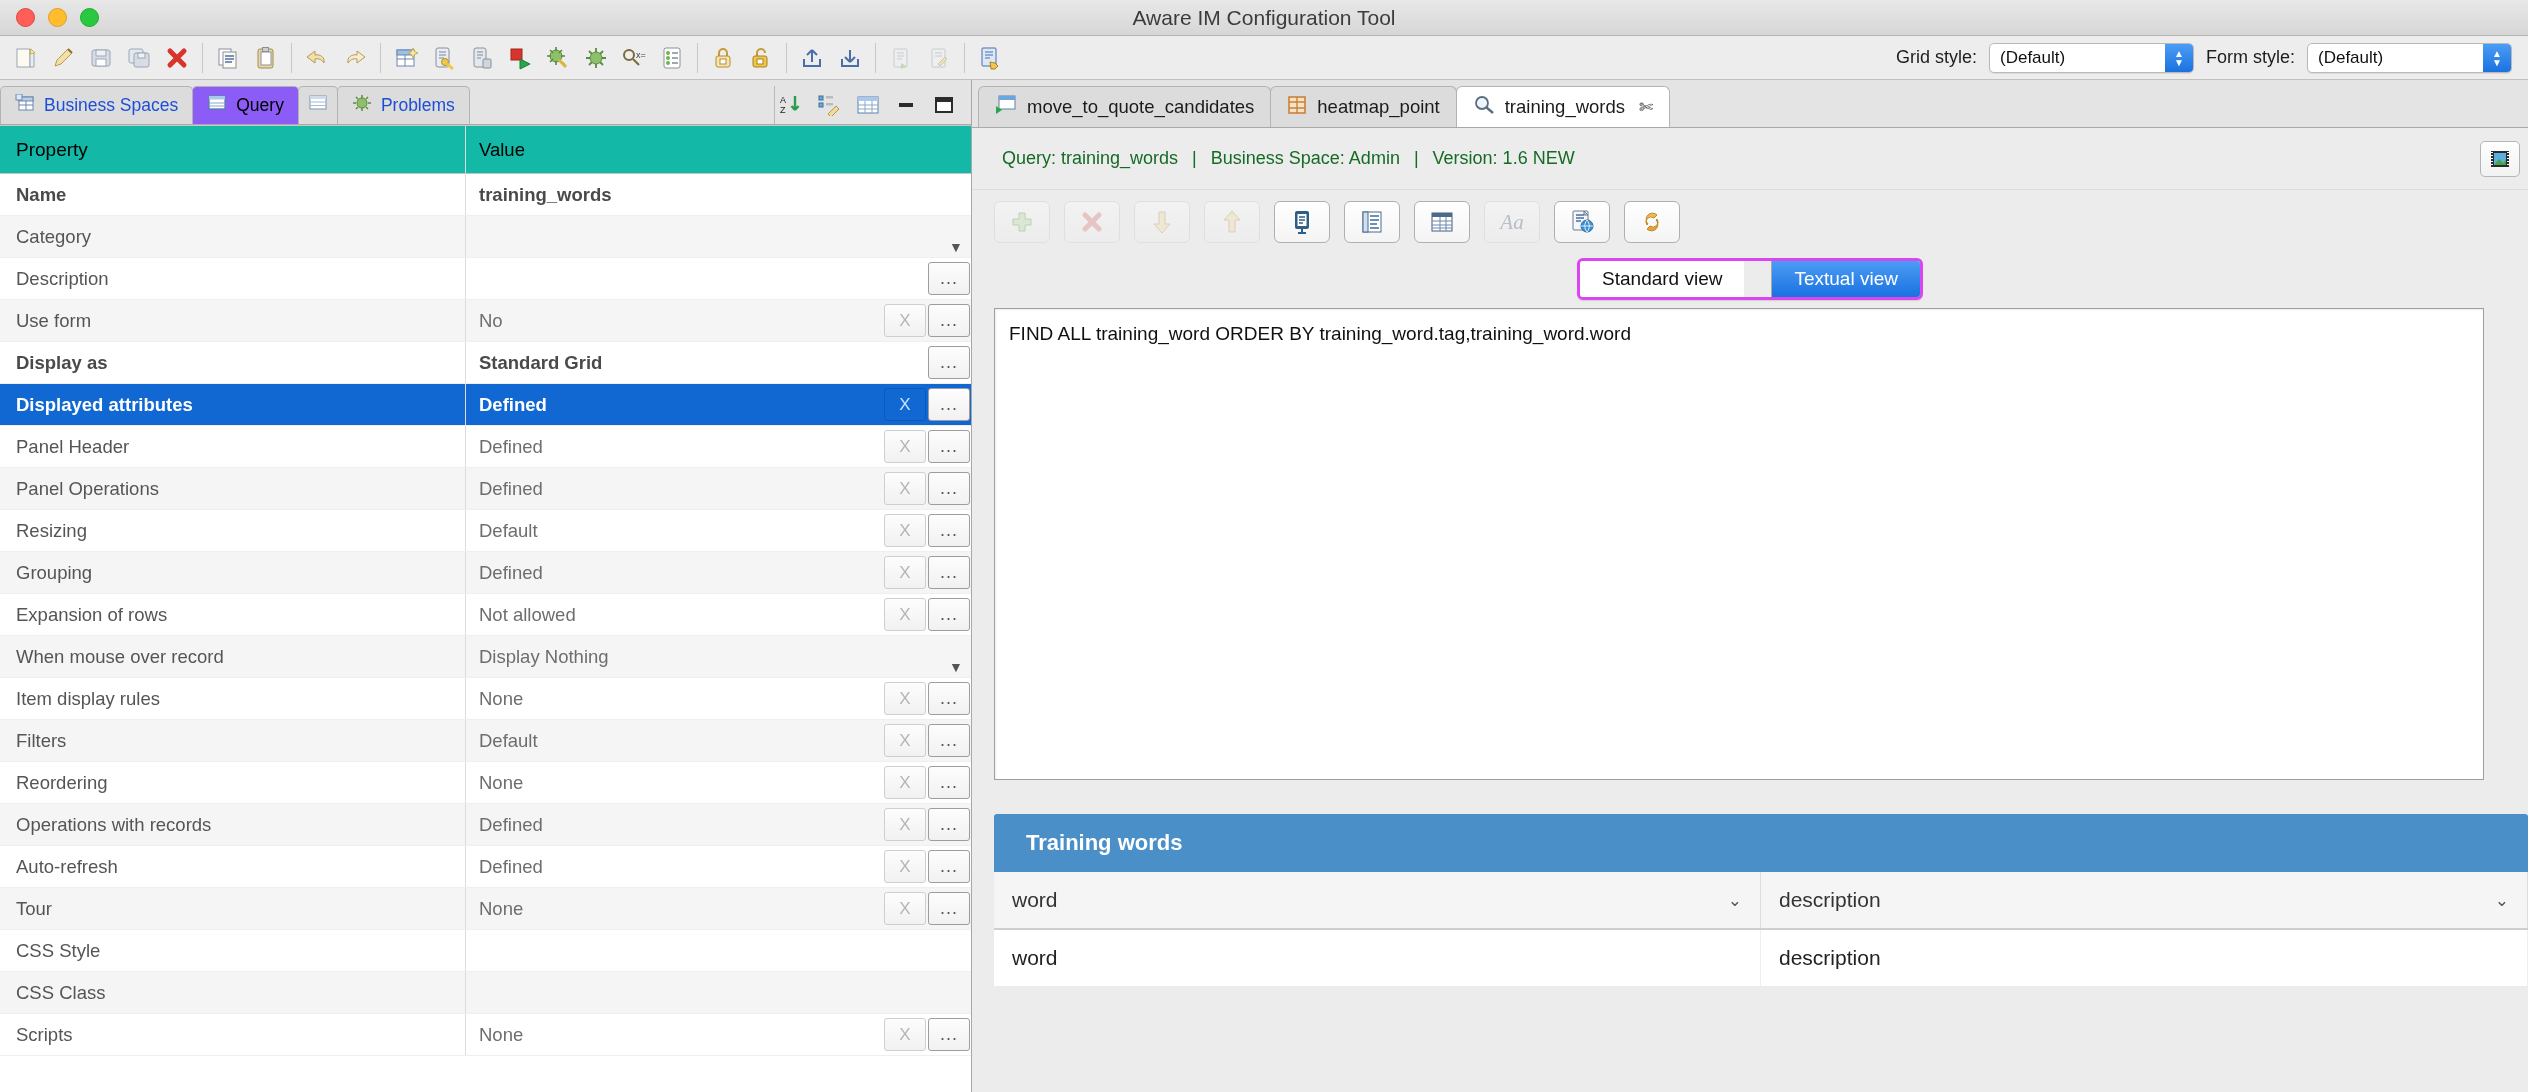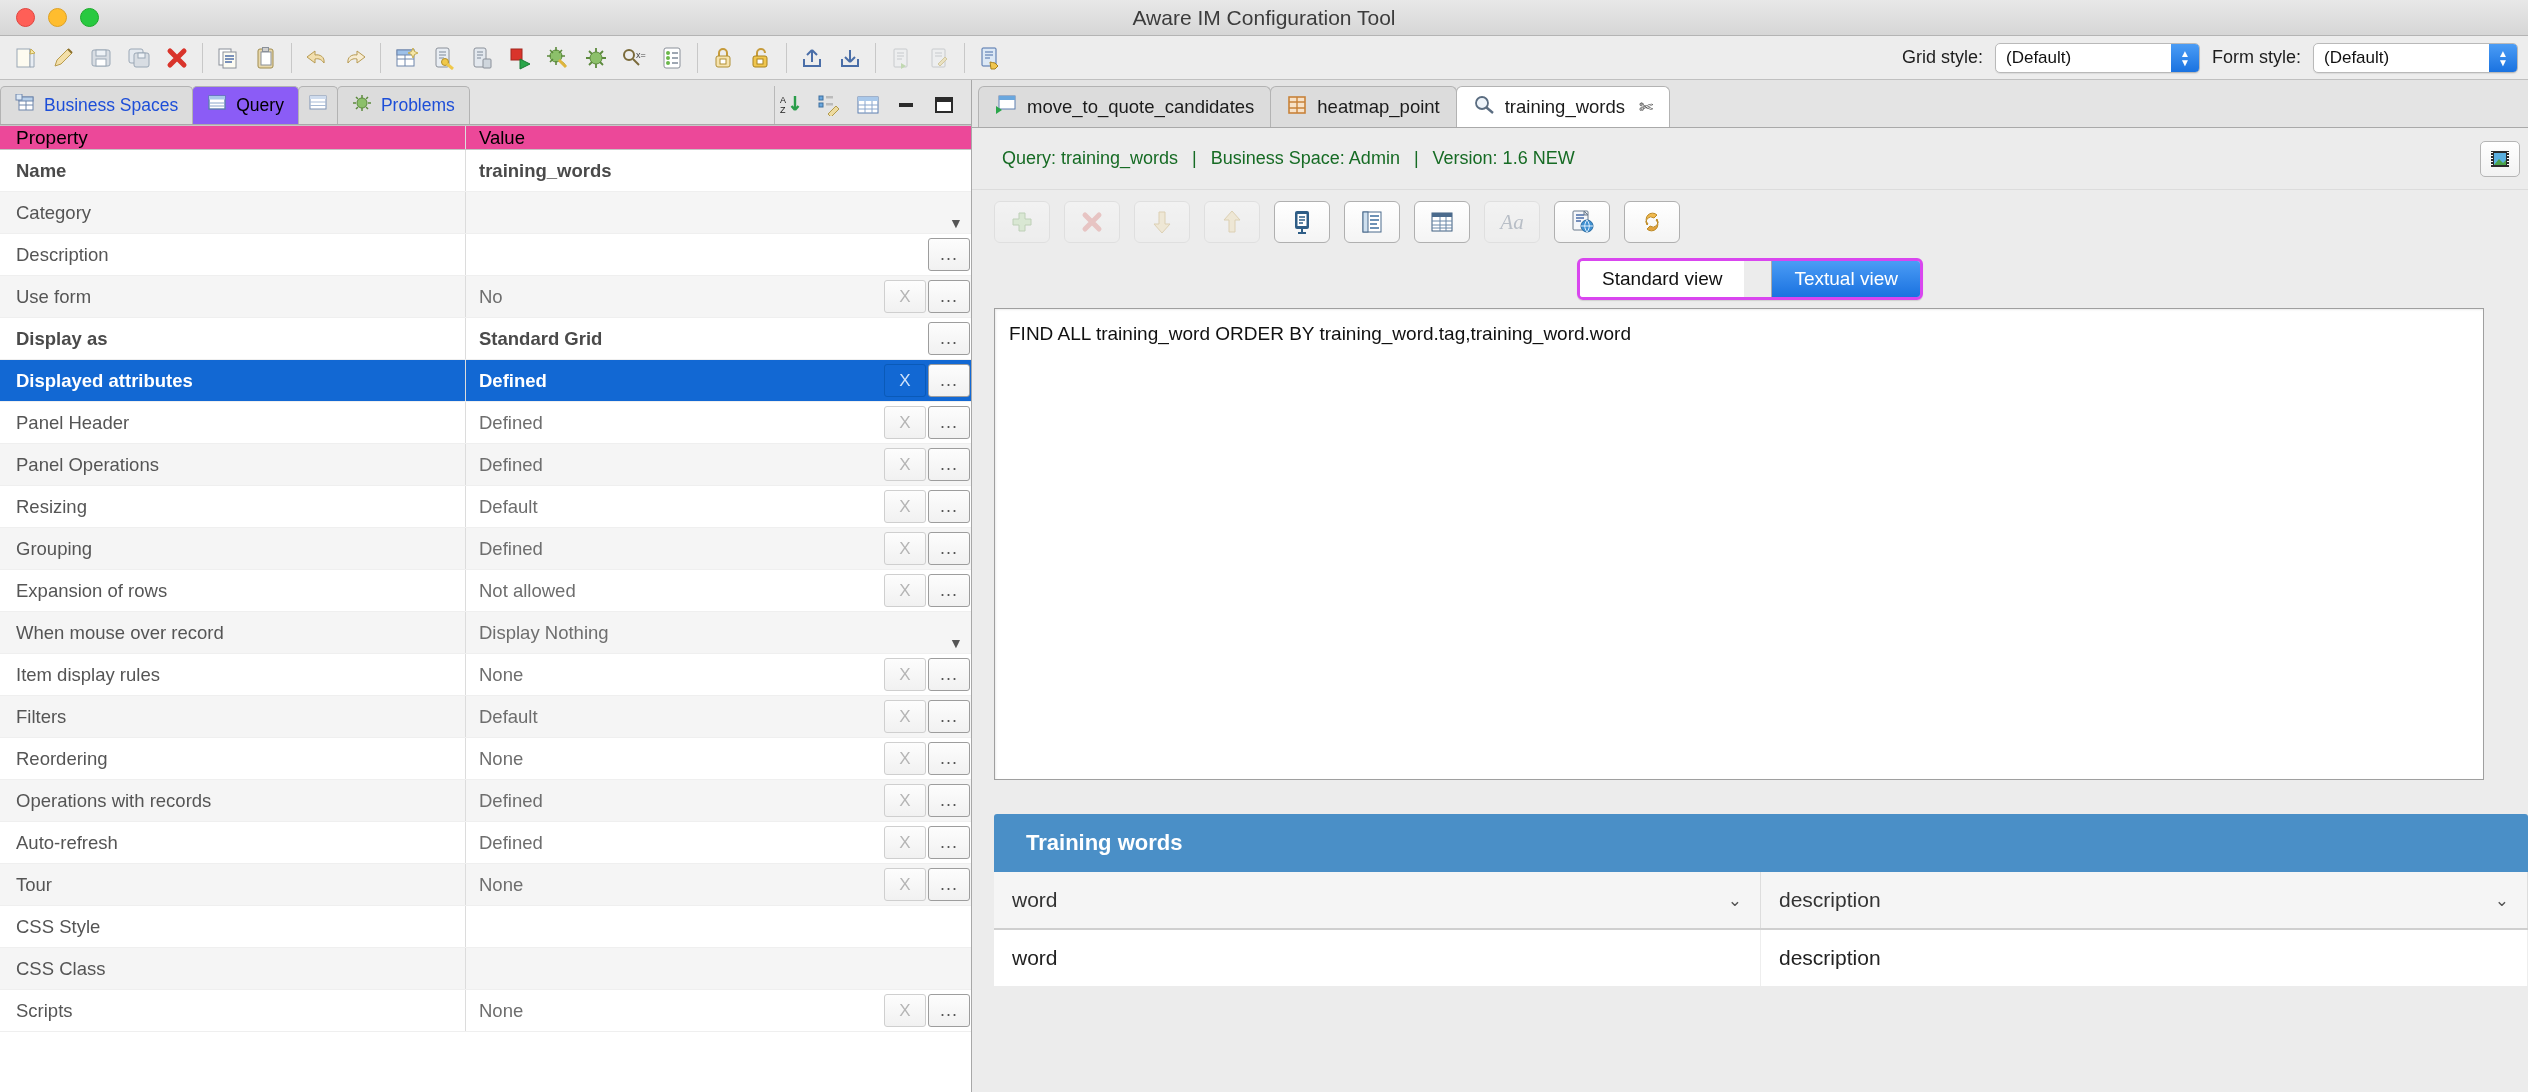--- a/index.html
+++ b/index.html
@@ -32,21 +32,21 @@
     display:flex; align-items:center;
   }
   .tb-group { display:flex; align-items:center; height:100%; padding:0 6px; }
   .tb-sep { width:1px; height:30px; background:#c8c8c8; }
   .tbtn {
     width:38px; height:34px; display:flex; align-items:center; justify-content:center;
     font-size:20px; line-height:1; border-radius:3px; cursor:default; position:relative;
   }
   .tbtn svg { display:block; }
   .spacer { flex:1; }
-  .stylebox { display:flex; align-items:center; gap:12px; padding-right:10px; }
+  .stylebox { display:flex; align-items:center; gap:12px; padding-right:16px; }
   .stylebox label { font-size:18px; color:#1d1d1d; }
   .mac-select {
     width:205px; height:30px; background:#fff;
     border:1px solid #b9b9b9; border-radius:5px;
     display:flex; align-items:center; position:relative;
     font-size:17px; color:#111; padding-left:10px;
     box-shadow:0 1px 1px rgba(0,0,0,.08);
   }
   .mac-select .arrows {
     position:absolute; right:0; top:0; bottom:0; width:28px;
@@ -69,21 +69,21 @@
     border-radius:5px 5px 0 0; margin-right:-1px;
   }
   .ltab.active { background:#8b5cf6; color:#000; }
   .ltab.iconOnly { padding:0 9px; }
   .ltabbar .right-icons { margin-left:auto; display:flex; align-items:center; gap:4px; height:38px; padding-right:10px; border-left:1px solid #b9b9b9;}
   .ltabbar .right-icons .ri { width:34px; height:30px; display:flex; align-items:center; justify-content:center; }
 
   
   .proptable { flex:1; background:#fff; overflow:hidden; border-top:1px solid #c8c8c8; position:relative; }
   .ptrow { display:flex; height:42px; align-items:stretch; border-bottom:1px solid #efefef; }
-  .ptrow.head { height:24px; background:#ec4899; border-bottom:1px solid #c4c4c4;}
+  .ptrow.head { height:48px; background:#14b8a6; border-bottom:1px solid #c4c4c4;}
   .ptrow.alt { background:#f5f5f5; }
   .ptrow.sel { background:#1268d3; }
   .pt-prop {
     width:466px; display:flex; align-items:center;
     padding-left:16px; font-size:18.5px; color:#555;
     border-right:1px solid #dcdcdc;
   }
   .ptrow.head .pt-prop { color:#000; font-weight:normal; font-size:19px; }
   .ptrow.sel .pt-prop { color:#fff; font-weight:bold; }
   .pt-prop.bold { font-weight:bold; color:#4a4a4a; }

